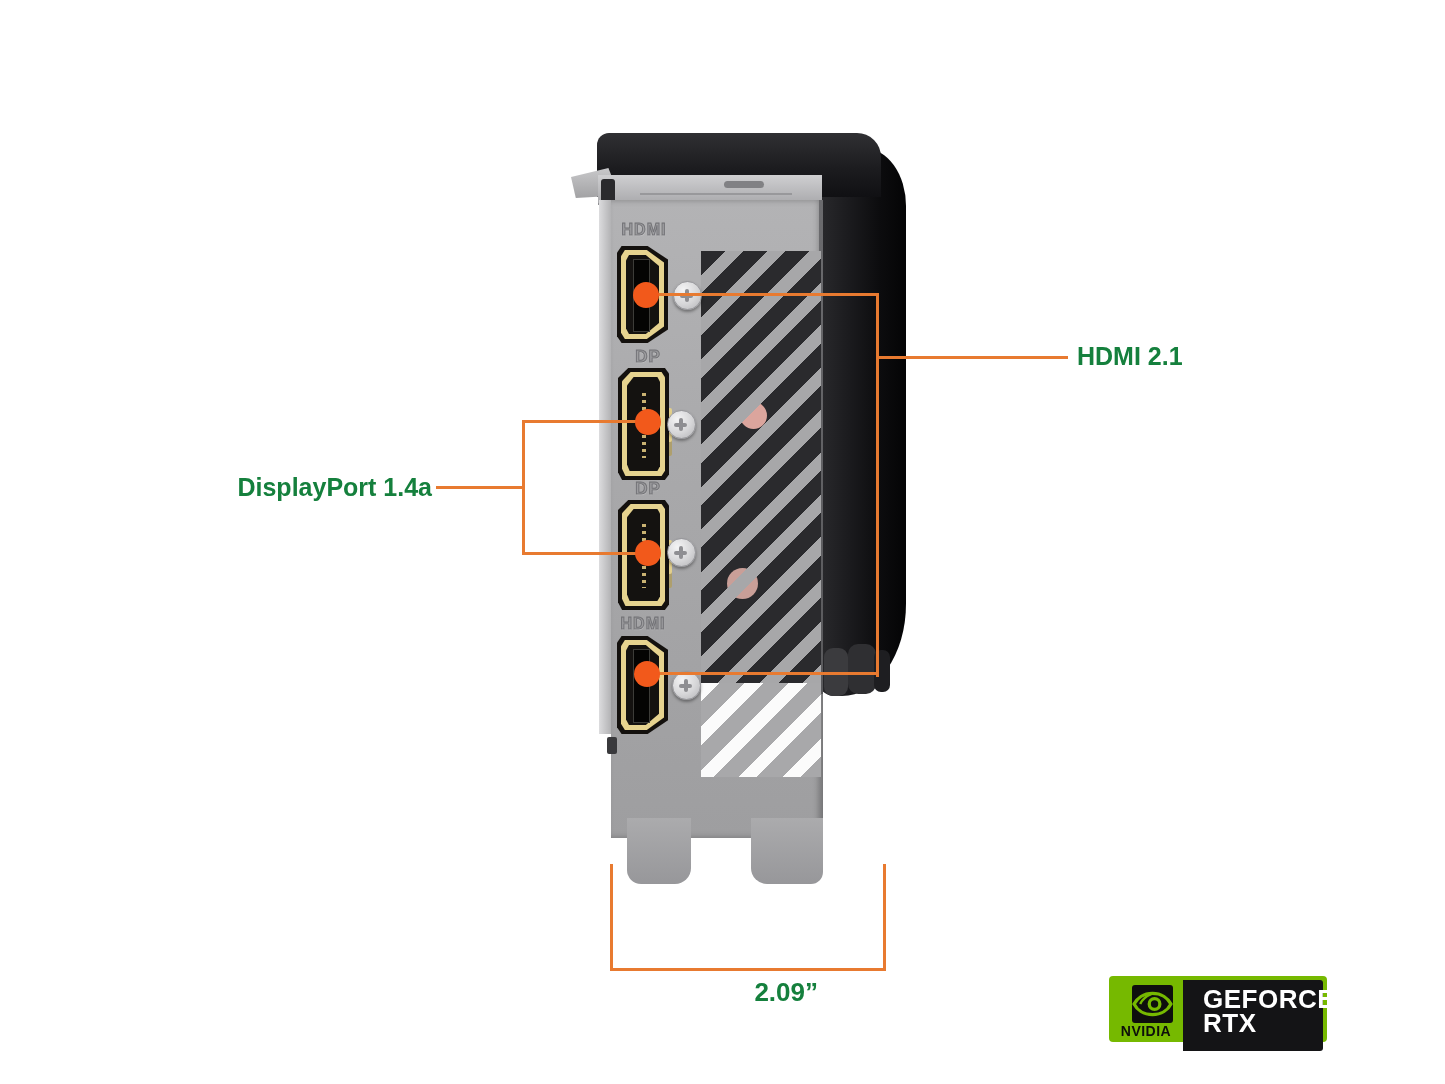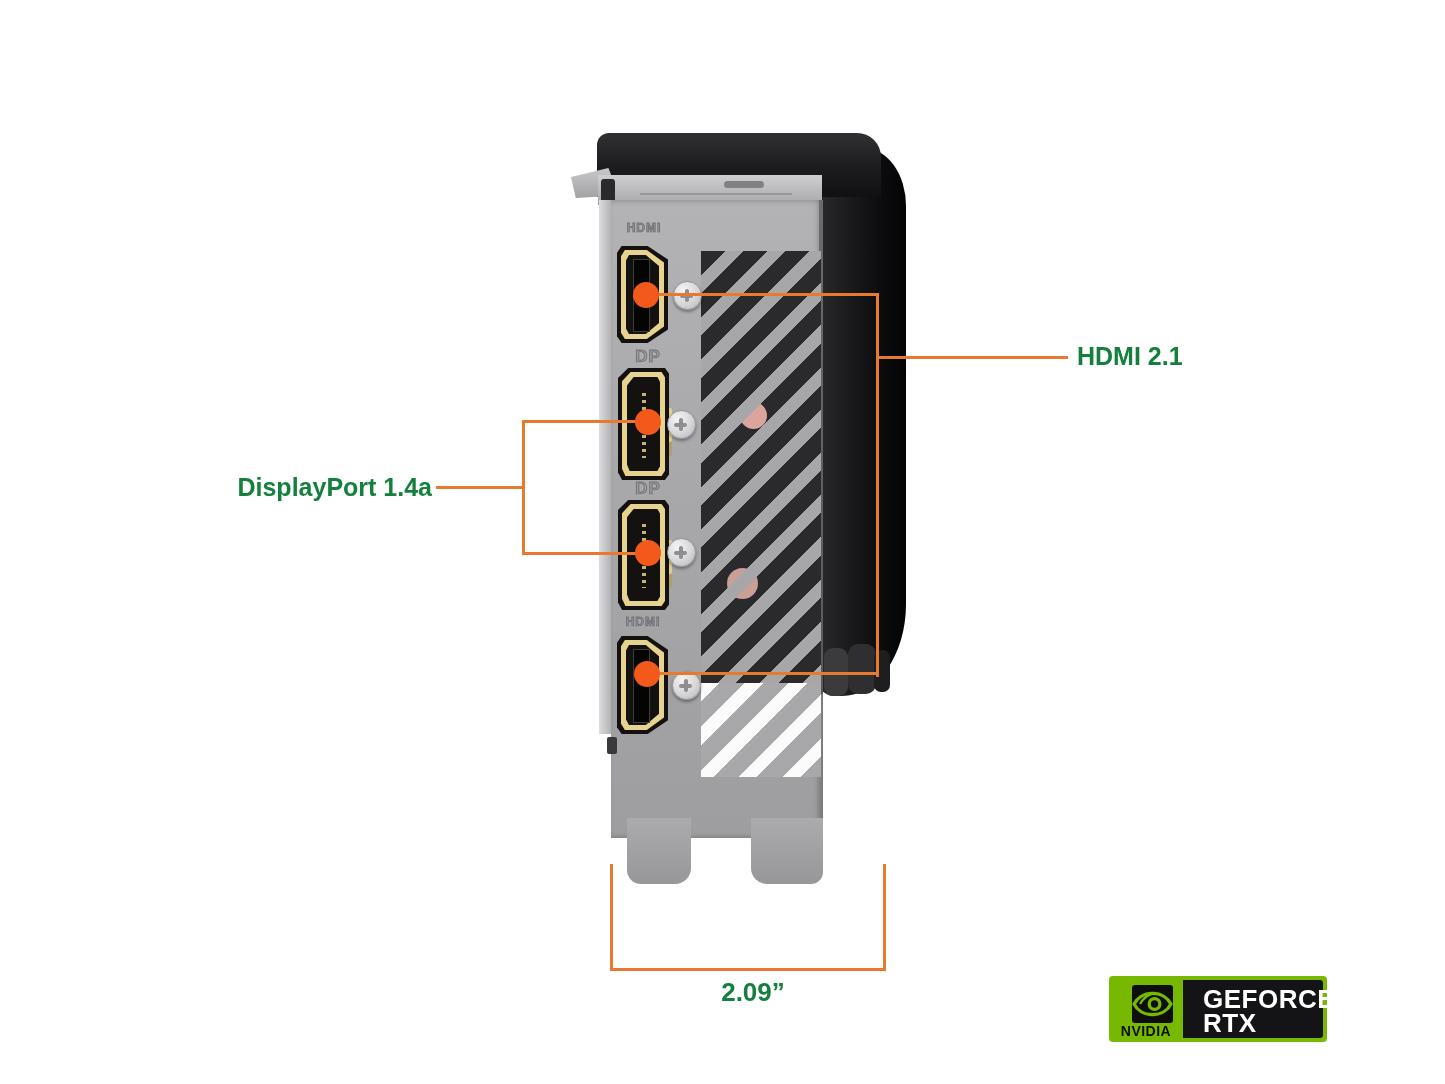--- a/index.html
+++ b/index.html
@@ -55,41 +55,41 @@
   .port .shell{position:absolute;inset:0;background:#14110e;}
   .port .gold{position:absolute;inset:4px;background:#e6d38f;}
   .port .inner{position:absolute;inset:9px;background:#141210;}
   .hdmi-clip{clip-path:polygon(0% 7%,9% 0%,60% 0%,100% 14%,100% 86%,60% 100%,9% 100%,0% 93%);}
   .dp-clip{clip-path:polygon(0% 9%,20% 0%,92% 0%,100% 5%,100% 95%,92% 100%,8% 100%,0% 93%);}
   .slot{position:absolute;left:32%;top:13%;width:28%;height:74%;background:#040403;border:1px solid #3c3c38;}
   .pins{position:absolute;left:24px;top:22%;width:4px;height:58%;
     background:repeating-linear-gradient(180deg,#c9b272 0 3px,transparent 3px 7px);}
   .dp-tab{position:absolute;left:45px;top:40px;width:9px;height:48px;background:#e2cf8c;border-radius:2px;
     box-shadow:inset 0 -14px 0 rgba(20,17,14,.25);}
-  .port-label{position:absolute;width:80px;text-align:center;font-weight:700;font-size:12px;
+  .port-label{position:absolute;width:80px;text-align:center;font-weight:700;font-size:16px;
     letter-spacing:1px;color:rgba(118,118,122,.55);-webkit-text-stroke:1px #737377;
     text-shadow:0 1px 1px rgba(255,255,255,.45);}
 
   
   .screw{position:absolute;width:27px;height:27px;border-radius:50%;
     background:radial-gradient(circle at 35% 30%,#f4f4f5,#d6d6d8 55%,#b4b4b7);
     border:1px solid #96969a;box-shadow:0 2px 3px rgba(0,0,0,.35);}
   .screw .ch{position:absolute;left:6px;top:11.5px;width:13px;height:4px;background:#8e8e92;border-radius:2px;}
   .screw .cv{position:absolute;left:10.5px;top:7px;width:4px;height:13px;background:#8e8e92;border-radius:2px;}
 
   
   .oline{position:absolute;background:#E87A30;}
   .dot{position:absolute;width:26px;height:26px;border-radius:50%;background:#F2591B;}
   .ann{position:absolute;color:#15803d;font-weight:700;font-size:25px;white-space:nowrap;}
   .ann-right{text-align:right;}
-  .ann-center{text-align:center;}
+  .ann-center{text-align:right;}
 
   
   .badge{left:1109px;top:976px;width:218px;height:66px;background:#76B900;border-radius:4px;}
-  .badge-black{position:absolute;left:74px;top:4px;width:140px;height:58px;background:#141416;border-radius:0 3px 3px 0;}
+  .badge-black{position:absolute;left:74px;top:4px;width:140px;height:71px;background:#141416;border-radius:0 3px 3px 0;}
   .eye-square{position:absolute;left:23px;top:9px;width:41px;height:38px;background:#0e0f0d;border-radius:3px;}
   .brand{position:absolute;left:0;top:47px;width:74px;text-align:center;font-weight:700;font-size:14px;
     letter-spacing:.5px;color:#0d0f0a;}
   .gf{position:absolute;left:20px;top:7px;color:#ffffff;font-weight:700;font-size:26px;line-height:24px;
     letter-spacing:.5px;white-space:nowrap;}
 </style>
 </head>
 <body>
 
 <div class="scene">

